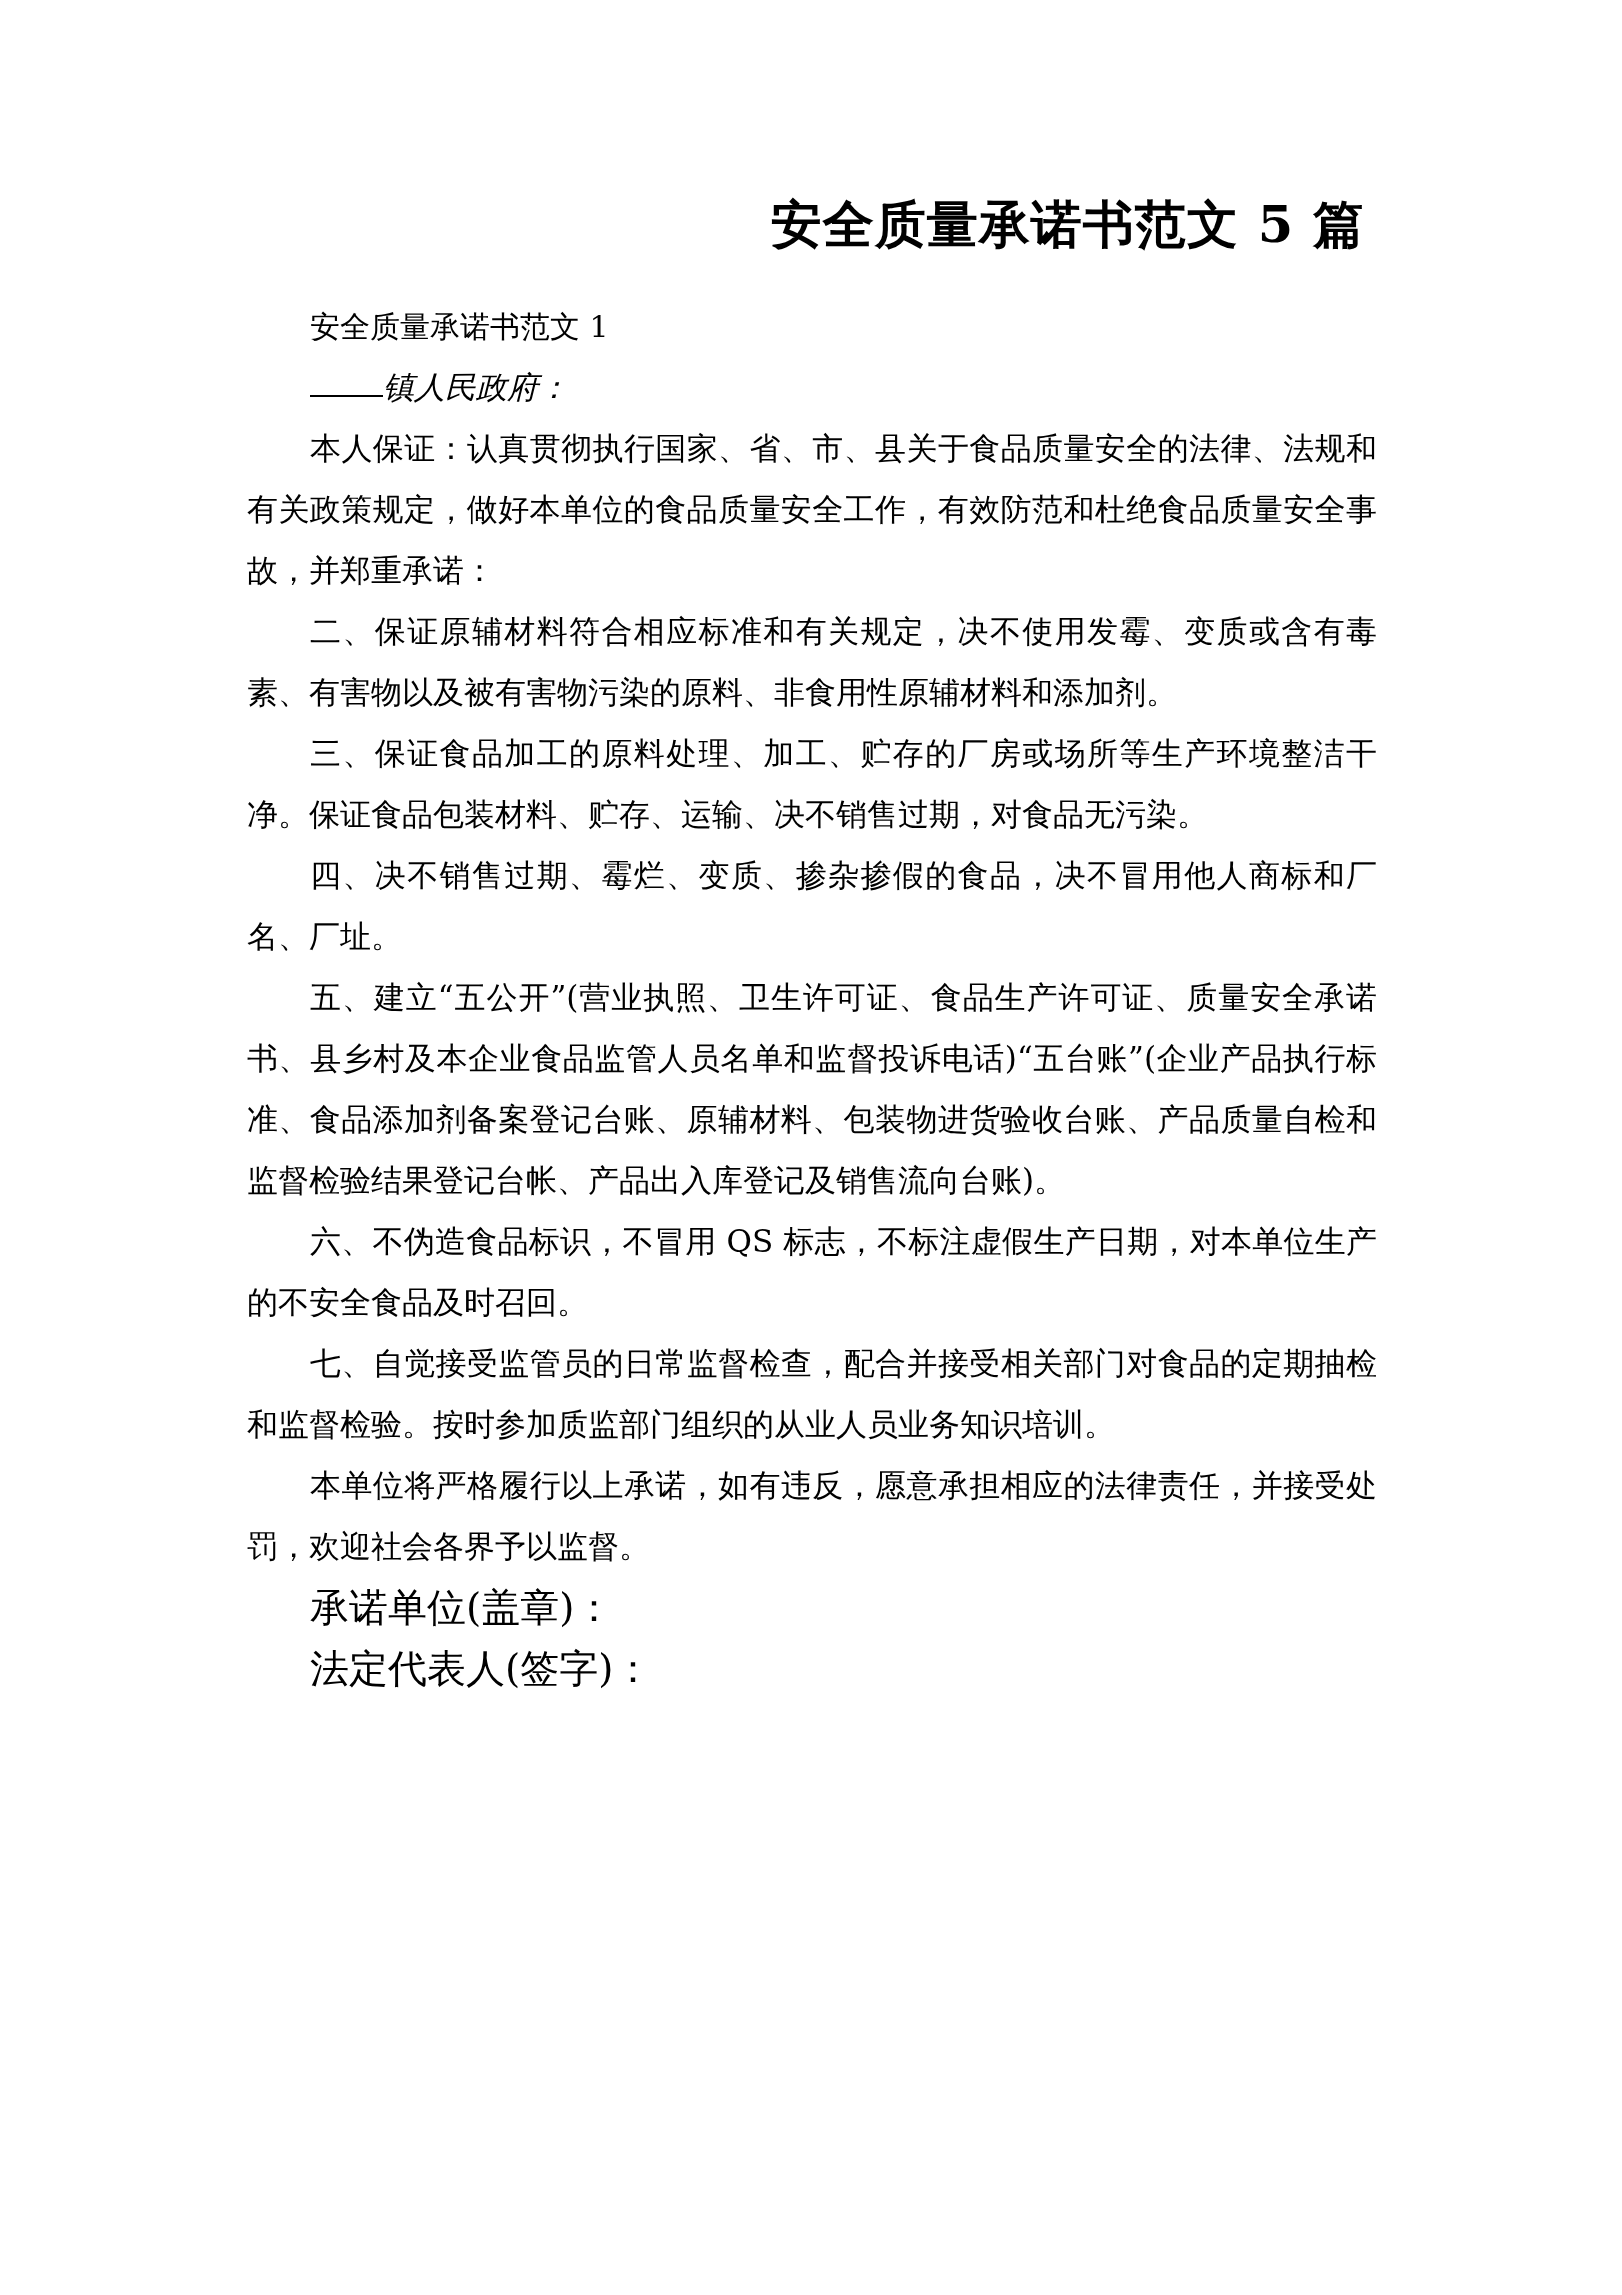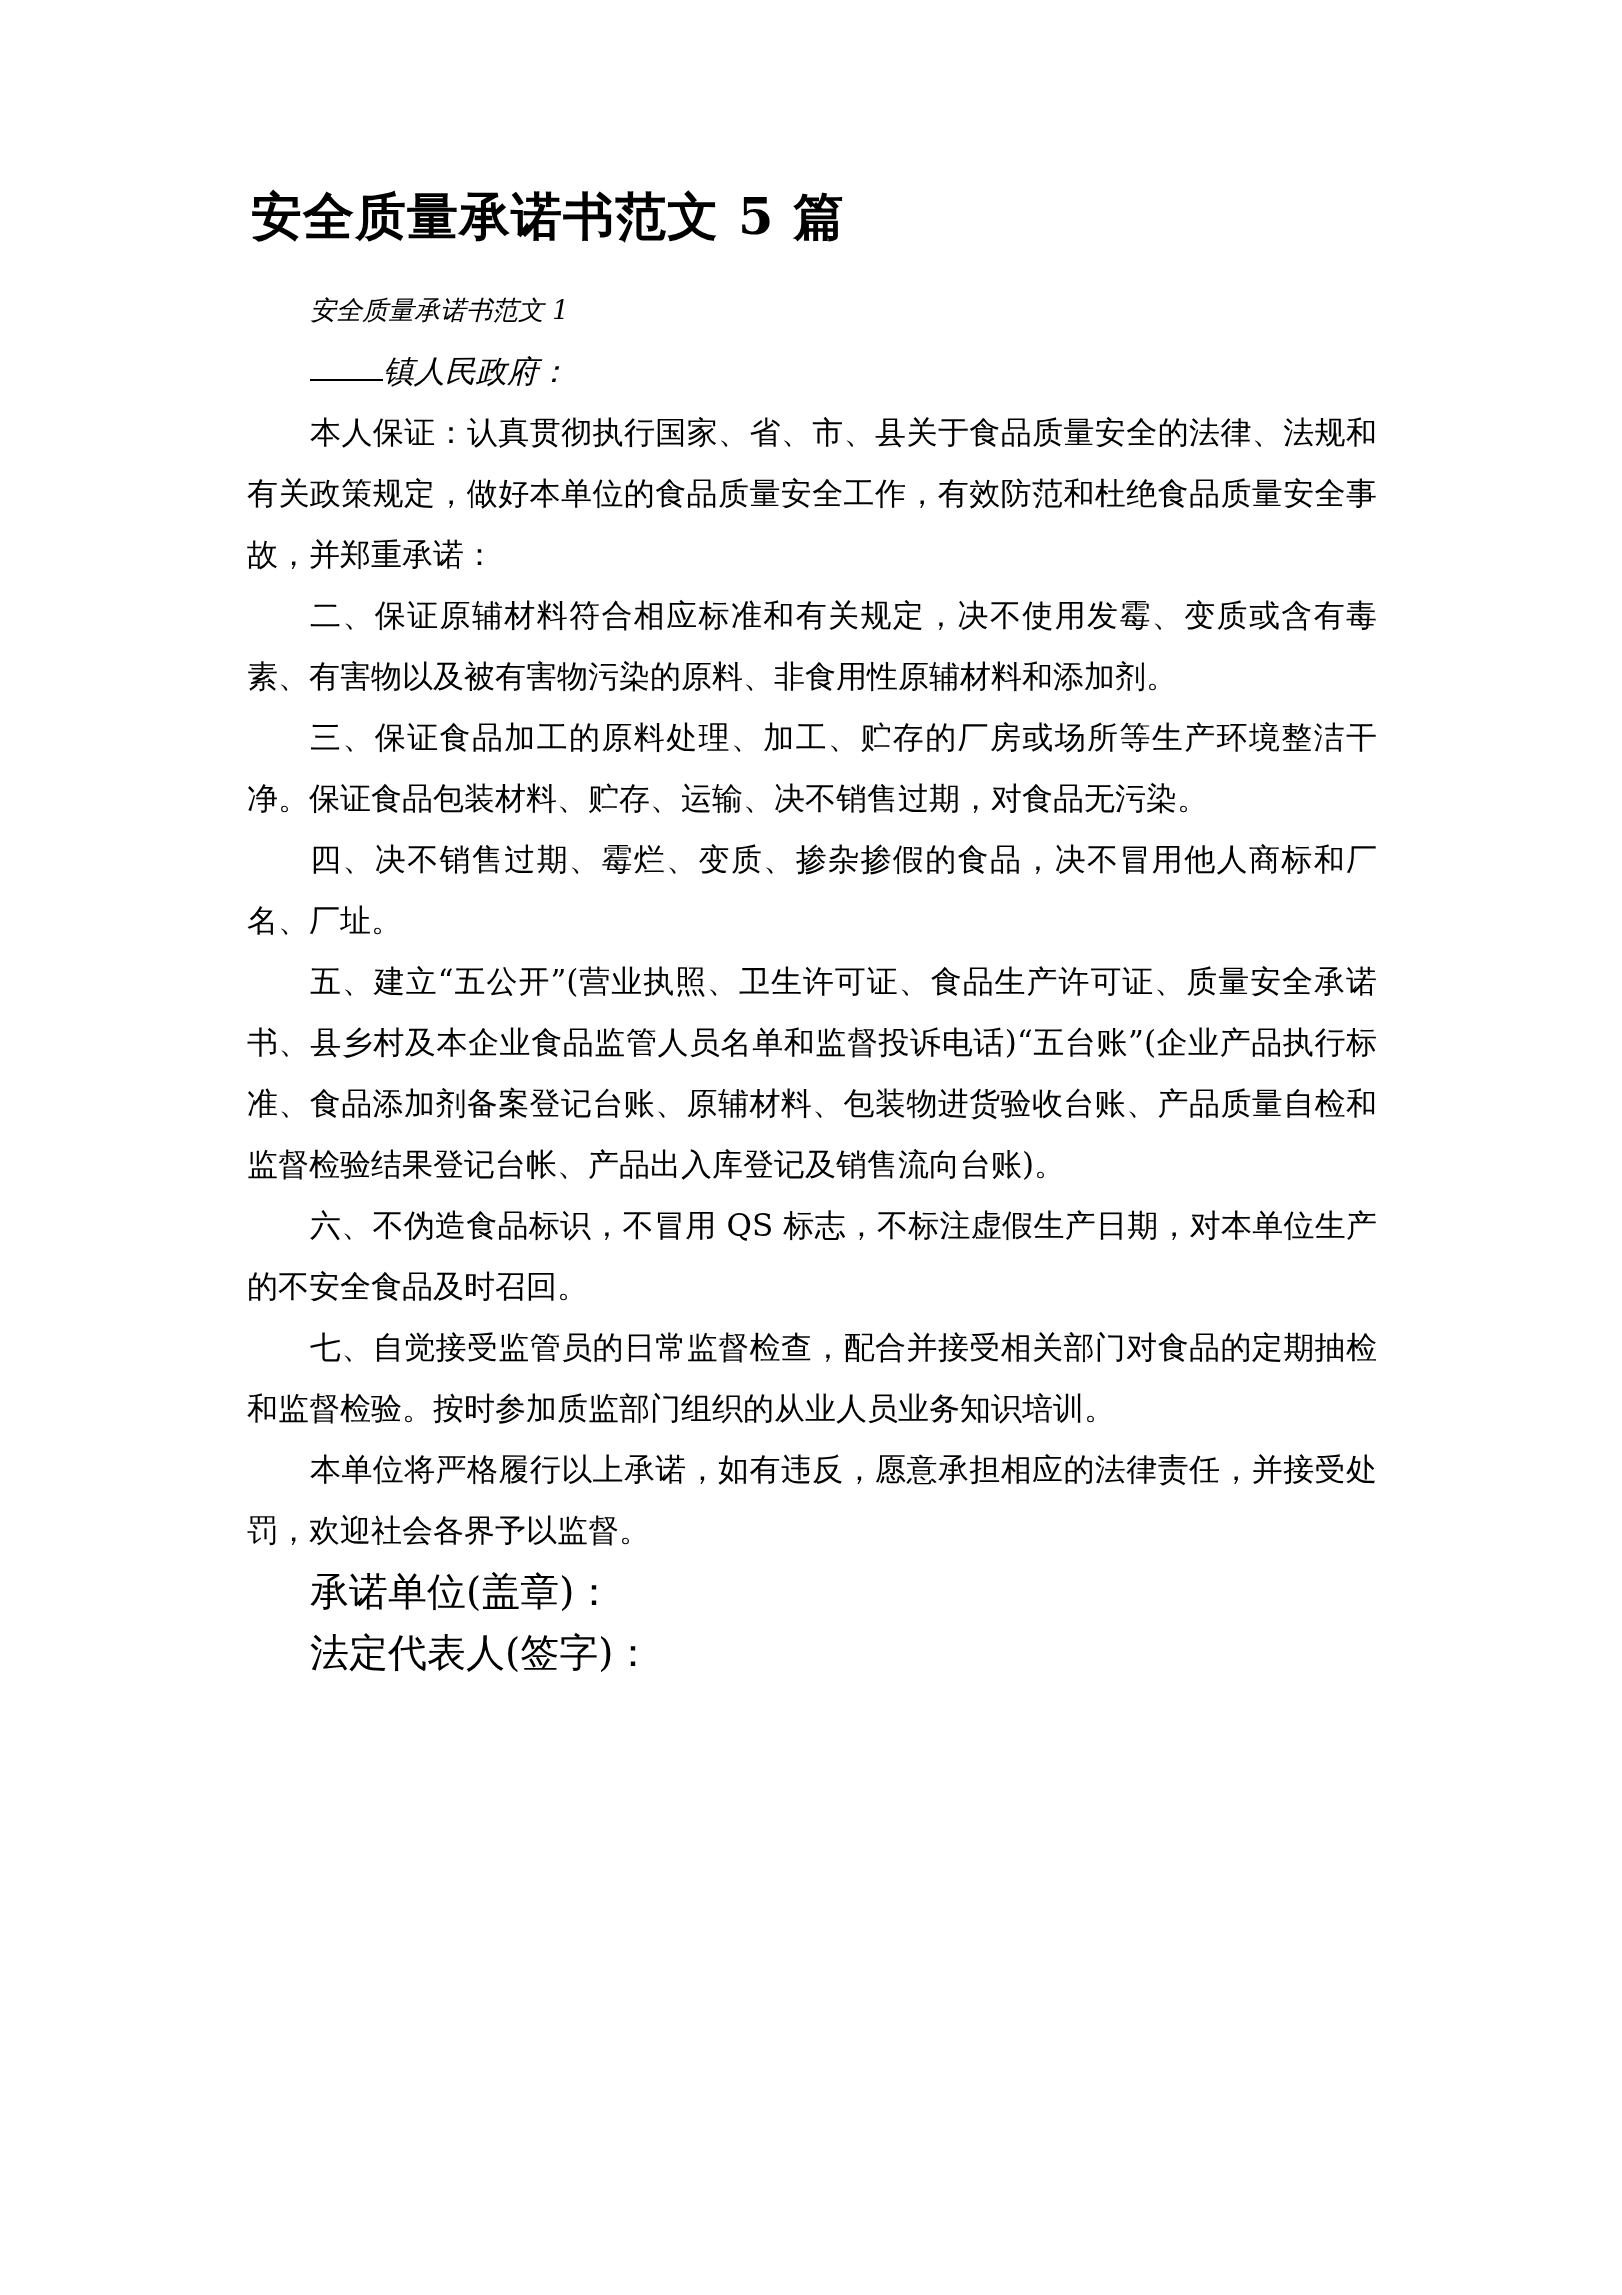--- a/index.html
+++ b/index.html
@@ -28,36 +28,35 @@
   .content {
     position: absolute;
     left: 247px;
     top: 0;
     width: 1130px;
   }
 
   .doc-title {
     font-size: 51px;
     font-weight: 700;
-    text-align: left;
+    text-align: right;
     line-height: 1.18;
-    margin: 4px;
+    margin: 12px;
     padding-top: 182px;
     letter-spacing: 0.02em;
     white-space: pre;
   }
 
   .subtitle {
-    font-size: 26px;
+    font-size: 30px;
     line-height: 61px;
     margin: 0;
     padding-top: 30px;
     text-indent: 63px;
     white-space: pre;
-    font-style: italic;
   }
 
   .salutation {
     font-size: 31px;
     line-height: 61px;
     margin: 0;
     text-indent: 63px;
     white-space: pre;
     font-style: italic;
   }

